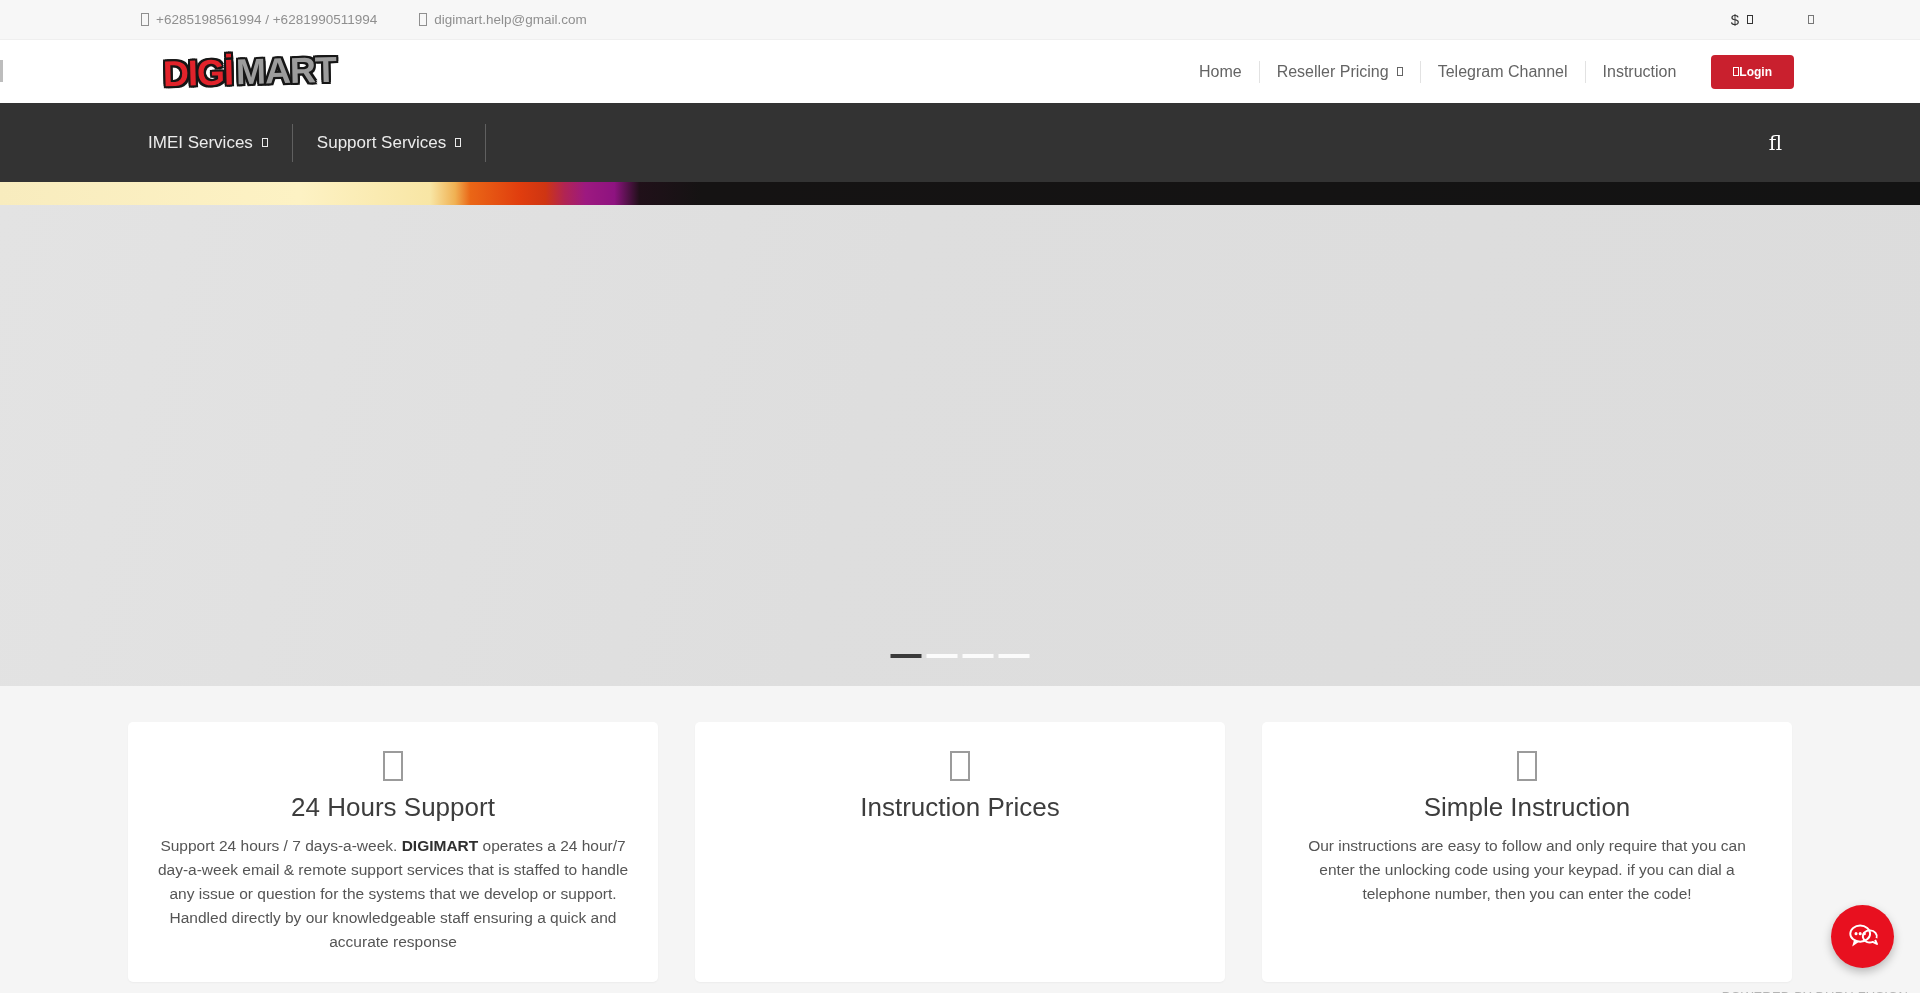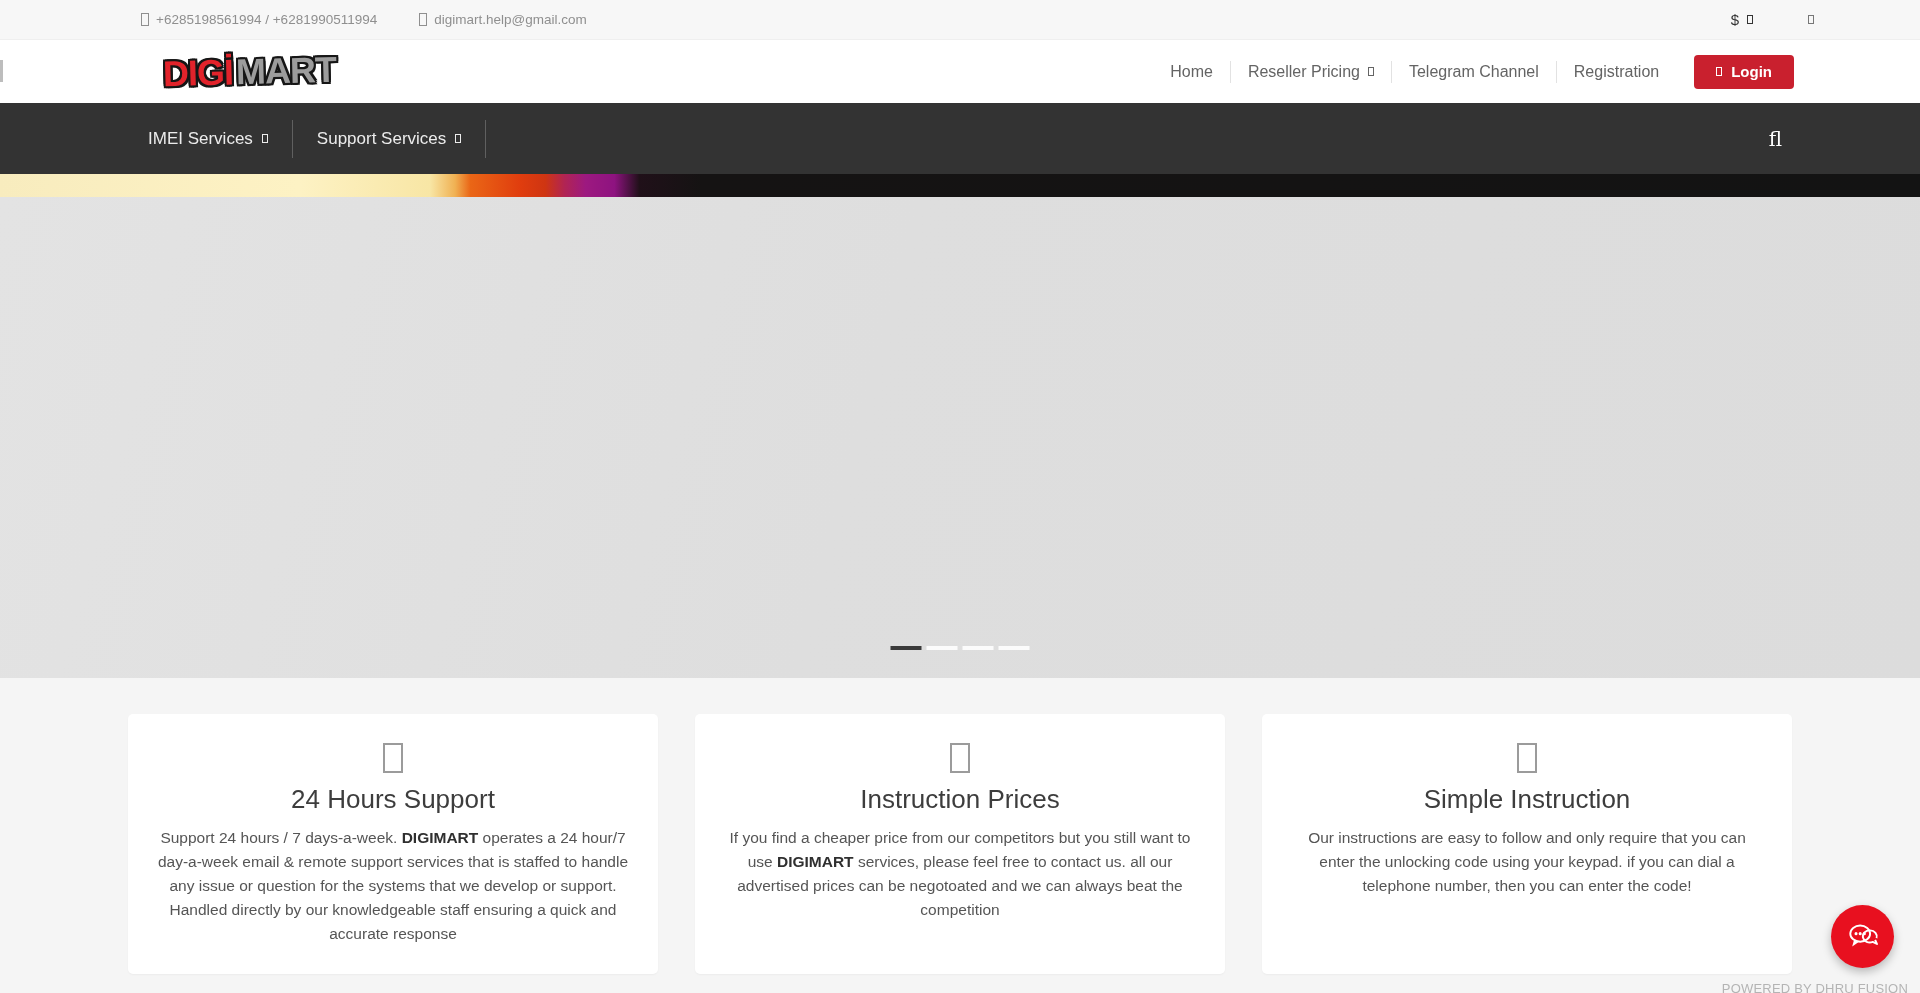--- a/index.html
+++ b/index.html
@@ -28,27 +28,27 @@
   .edge-bar { position:absolute; left:0; top:20px; width:3px; height:22px; background:#bdbdbd; }
   .logo { font-weight:900; font-size:36px; letter-spacing:-1px; transform:rotate(-1.5deg);
           text-decoration:none; cursor:pointer; white-space:nowrap;
           text-shadow:-2px -2px 0 #161616, 2px -2px 0 #161616, -2px 2px 0 #161616, 2px 2px 0 #161616,
                       0 -2px 0 #161616, 0 2px 0 #161616, -2px 0 0 #161616, 2px 0 0 #161616; }
   .logo-digi { color:#e2232b; }
   .logo-mart { color:#9c9c9c; margin-left:3px; }
   .main-nav { margin-left:auto; display:flex; align-items:center; color:#646464; font-size:16px; }
   .main-nav a { color:#646464; text-decoration:none; padding:0 17px; display:flex; align-items:center; gap:8px; cursor:pointer; }
   .vdiv { width:1px; height:22px; background:#e2e2e2; }
-  .login-btn { margin-left:18px; background:#c9202e; color:#fff !important; font-weight:bold; font-size:15px;
+  .login-btn { margin-left:18px; background:#c9202e; color:#fff !important; font-weight:bold; font-size:12px;
                border:none; border-radius:4px; height:34px; padding:0 22px; display:flex; align-items:center;
-               gap:9px; cursor:pointer; }
+               cursor:pointer; }
   .login-btn .tofu { border-color:#fff; }
 
   
-  .services-nav { height:71px; background:#333333; display:flex; align-items:center;
+  .services-nav { height:79px; background:#333333; display:flex; align-items:center;
                   padding:0 138px 0 148px; color:#ececec; font-size:17px; }
   .services-nav .item { display:flex; align-items:center; gap:9px; cursor:pointer; }
   .sdiv { width:1px; height:38px; background:#606060; margin:0 24px; }
   .search-glyph { margin-left:auto; color:#ffffff; font-family:"DejaVu Serif", serif; font-size:20px; cursor:pointer; }
 
   
   .strip { height:23px;
     background:linear-gradient(90deg,
       #f8ecbe 0%, #fdf2c4 15.6%, #f8e6a5 22.4%, #f0b153 23.7%, #ea6616 24.5%,
       #e03d0e 27.1%, #cf3512 28.4%, #b12453 29.4%, #9d1980 30.5%, #8e1380 32.0%,
@@ -115,21 +115,21 @@
       <a>
         <span>Reseller Pricing</span>
         <span class="tofu t-xs"></span>
       </a>
       <span class="vdiv"></span>
       <a>
           <span>Telegram Channel</span>
         </a>
       <span class="vdiv"></span>
       <a>
-          <span>Registration</span>
+          <span>Instruction</span>
         </a>
       <button class="login-btn">
         <span class="tofu t-xs"></span>
         <span>Login</span>
       </button>
     </nav>
   </div>
 
   <div class="services-nav">
     <span class="item">
@@ -165,21 +165,20 @@
           </div>
         <h2>24 Hours Support</h2>
         <p><span>Support 24 hours / 7 days-a-week. </span><b>DIGIMART</b><span> operates a 24 hour/7 day-a-week email &amp; remote support services that is staffed to handle any issue or question for the systems that we develop or support. Handled directly by our knowledgeable staff ensuring a quick and accurate response</span></p>
       </div>
 
       <div class="card">
         <div class="card-icon-wrap">
             <span class="tofu t-lg"></span>
           </div>
         <h2>Instruction Prices</h2>
-        <p><span>If you find a cheaper price from our competitors but you still want to use </span><b>DIGIMART</b><span> services, please feel free to contact us. all our advertised prices can be negotoated and we can always beat the competition</span></p>
       </div>
 
       <div class="card">
         <div class="card-icon-wrap">
             <span class="tofu t-lg"></span>
           </div>
         <h2>Simple Instruction</h2>
         <p><span>Our instructions are easy to follow and only require that you can enter the unlocking code using your keypad. if you can dial a telephone number, then you can enter the code!</span><b></b><span></span></p>
       </div>
 

